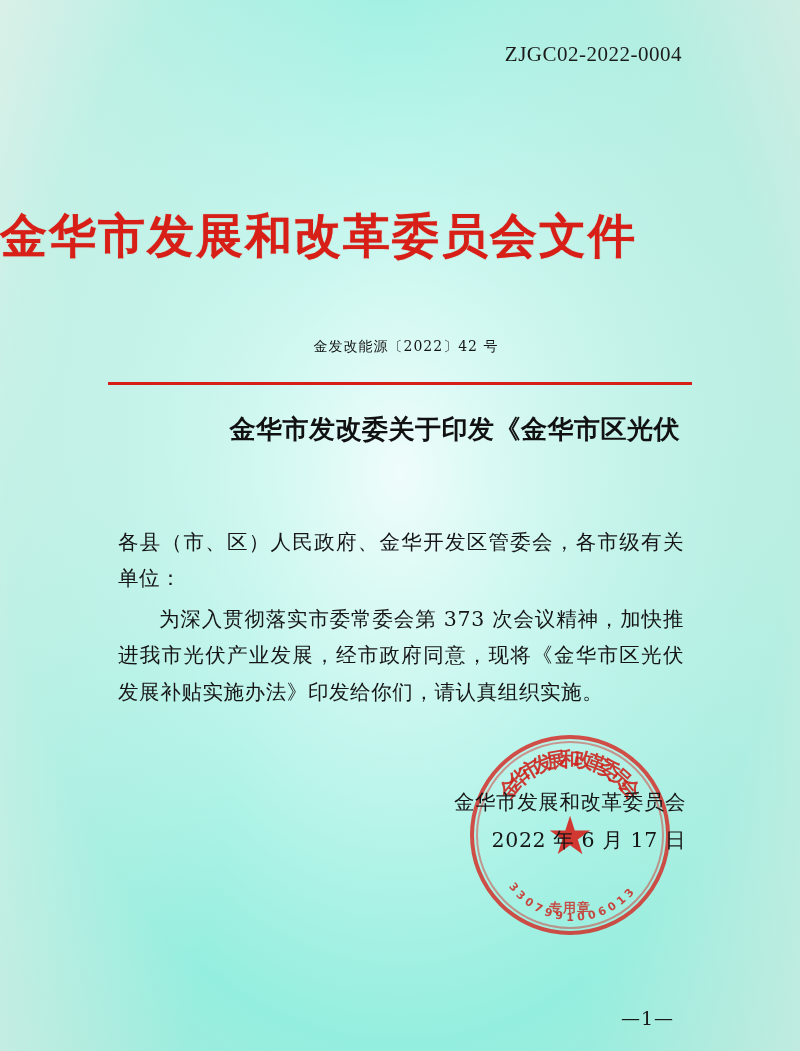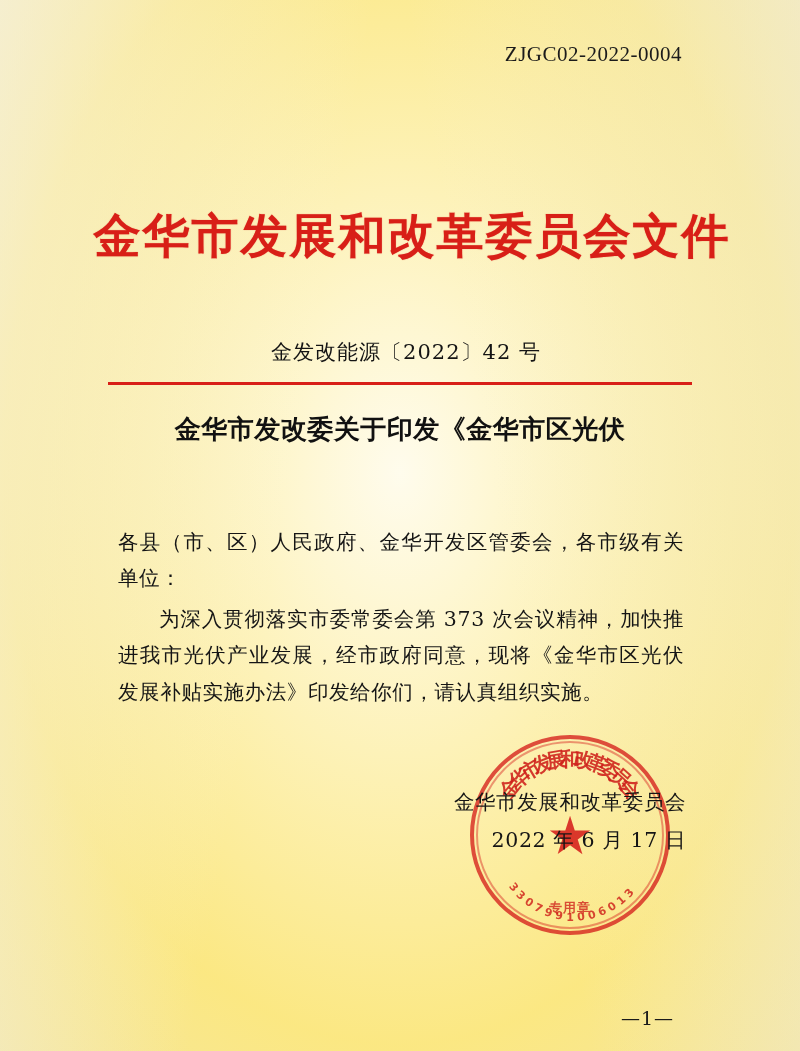--- a/index.html
+++ b/index.html
@@ -12,21 +12,21 @@
     height: 1051px;
     position: relative;
     overflow: hidden;
     font-family: "DejaVu Serif", "Liberation Serif", serif;
     color: #1a1a1a;
   }
 
   .page {
     position: absolute;
     inset: 0;
-    background: #fde047;
+    background: #5eead4;
   }
 
   
   .paper-tint {
     position: absolute;
     inset: 0;
     background:
       linear-gradient(100deg, rgba(245,243,238,0.65) 0%, rgba(255,255,255,0) 38%),
       linear-gradient(260deg, rgba(240,238,232,0.55) 0%, rgba(255,255,255,0) 40%),
       radial-gradient(ellipse at 50% 45%, rgba(255,255,255,0.9) 0%, rgba(248,246,242,0.35) 70%, rgba(236,233,226,0.55) 100%);
@@ -42,58 +42,56 @@
     color: #1b1b1b;
     font-family: "Liberation Serif", "DejaVu Serif", serif;
     white-space: nowrap;
   }
 
   .org-title {
     position: absolute;
     top: 205px;
     left: 0;
     right: 0;
-    text-align: center;
     color: #d81f17;
     font-size: 47px;
     font-weight: 700;
     letter-spacing: 2px;
     font-family: "DejaVu Sans", "Liberation Sans", sans-serif;
     text-shadow: 0 0 1px rgba(216,31,23,0.55);
     white-space: nowrap;
-    margin-left: 24px;
   }
 
   .doc-code {
     position: absolute;
     top: 338px;
     left: 12px;
     right: 0;
     text-align: center;
-    font-size: 21px;
+    font-size: 14px;
     color: #141414;
     letter-spacing: 1px;
     white-space: nowrap;
   }
 
   .red-rule {
     position: absolute;
     top: 382px;
     left: 108px;
     width: 584px;
     height: 3px;
     background: #d81f17;
   }
 
   .doc-title {
     position: absolute;
     top: 410px;
     left: 120px;
     width: 560px;
-    text-align: center;
+    text-align: right;
     font-size: 26px;
     font-weight: 700;
     line-height: 1.52;
     color: #111111;
     letter-spacing: 0.5px;
   }
 
   .body-block {
     position: absolute;
     top: 524px;

